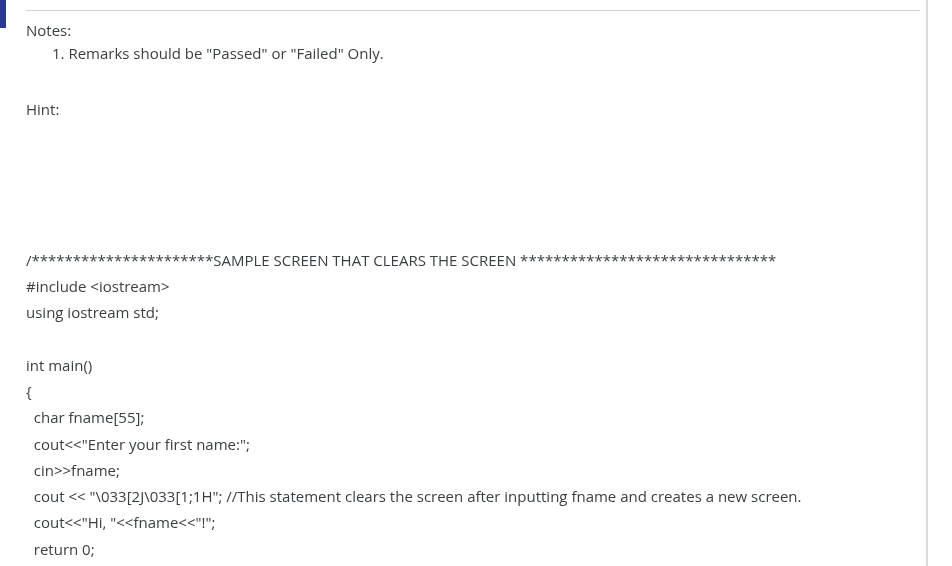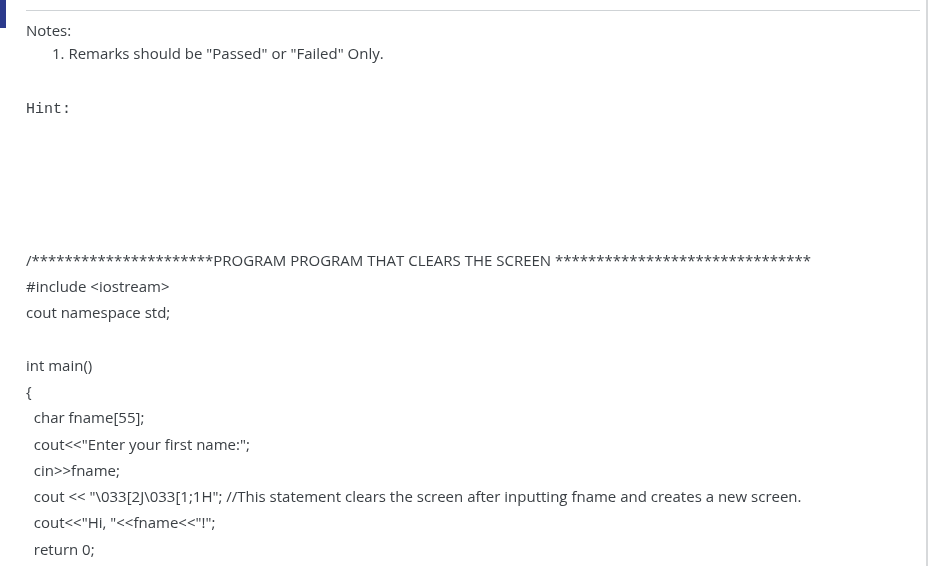--- a/index.html
+++ b/index.html
@@ -51,21 +51,20 @@
     color: #3a3f44;
   }
   .section-label {
     margin: 0;
   }
   .indent-item {
     padding-left: 26px;
   }
   .hint-block {
     margin-top: 32px;
-    font-family: Liberation Mono, monospace;
   }
   .code-block {
     margin-top: 126px;
     font-size: 15px;
     line-height: 1.75;
     color: #3a3f44;
     white-space: pre;
     font-family: "Segoe UI", "Open Sans", "Helvetica Neue", Arial, sans-serif;
   }
 </style>
@@ -81,23 +80,23 @@
 
     <div class="notes-block">
       <p class="section-label">Notes:</p>
       <p class="indent-item section-label">1. Remarks should be "Passed" or "Failed" Only.</p>
     </div>
 
     <div class="hint-block">
       <p class="section-label">Hint:</p>
     </div>
 
-    <div class="code-block"><span>/**********************PROGRAM PROGRAM THAT CLEARS THE SCREEN *******************************</span>
+    <div class="code-block"><span>/**********************SAMPLE SCREEN THAT CLEARS THE SCREEN *******************************</span>
 <span>#include &lt;iostream&gt;</span>
-<span>cout namespace std;</span>
+<span>using iostream std;</span>
 <span></span>
 <span>int main()</span>
 <span>{</span>
 <span>  char fname[55];</span>
 <span>  cout&lt;&lt;"Enter your first name:";</span>
 <span>  cin&gt;&gt;fname;</span>
 <span>  cout &lt;&lt; "\033[2J\033[1;1H"; //This statement clears the screen after inputting fname and creates a new screen.</span>
 <span>  cout&lt;&lt;"Hi, "&lt;&lt;fname&lt;&lt;"!";</span>
 <span>  return 0;</span>
 </div>

